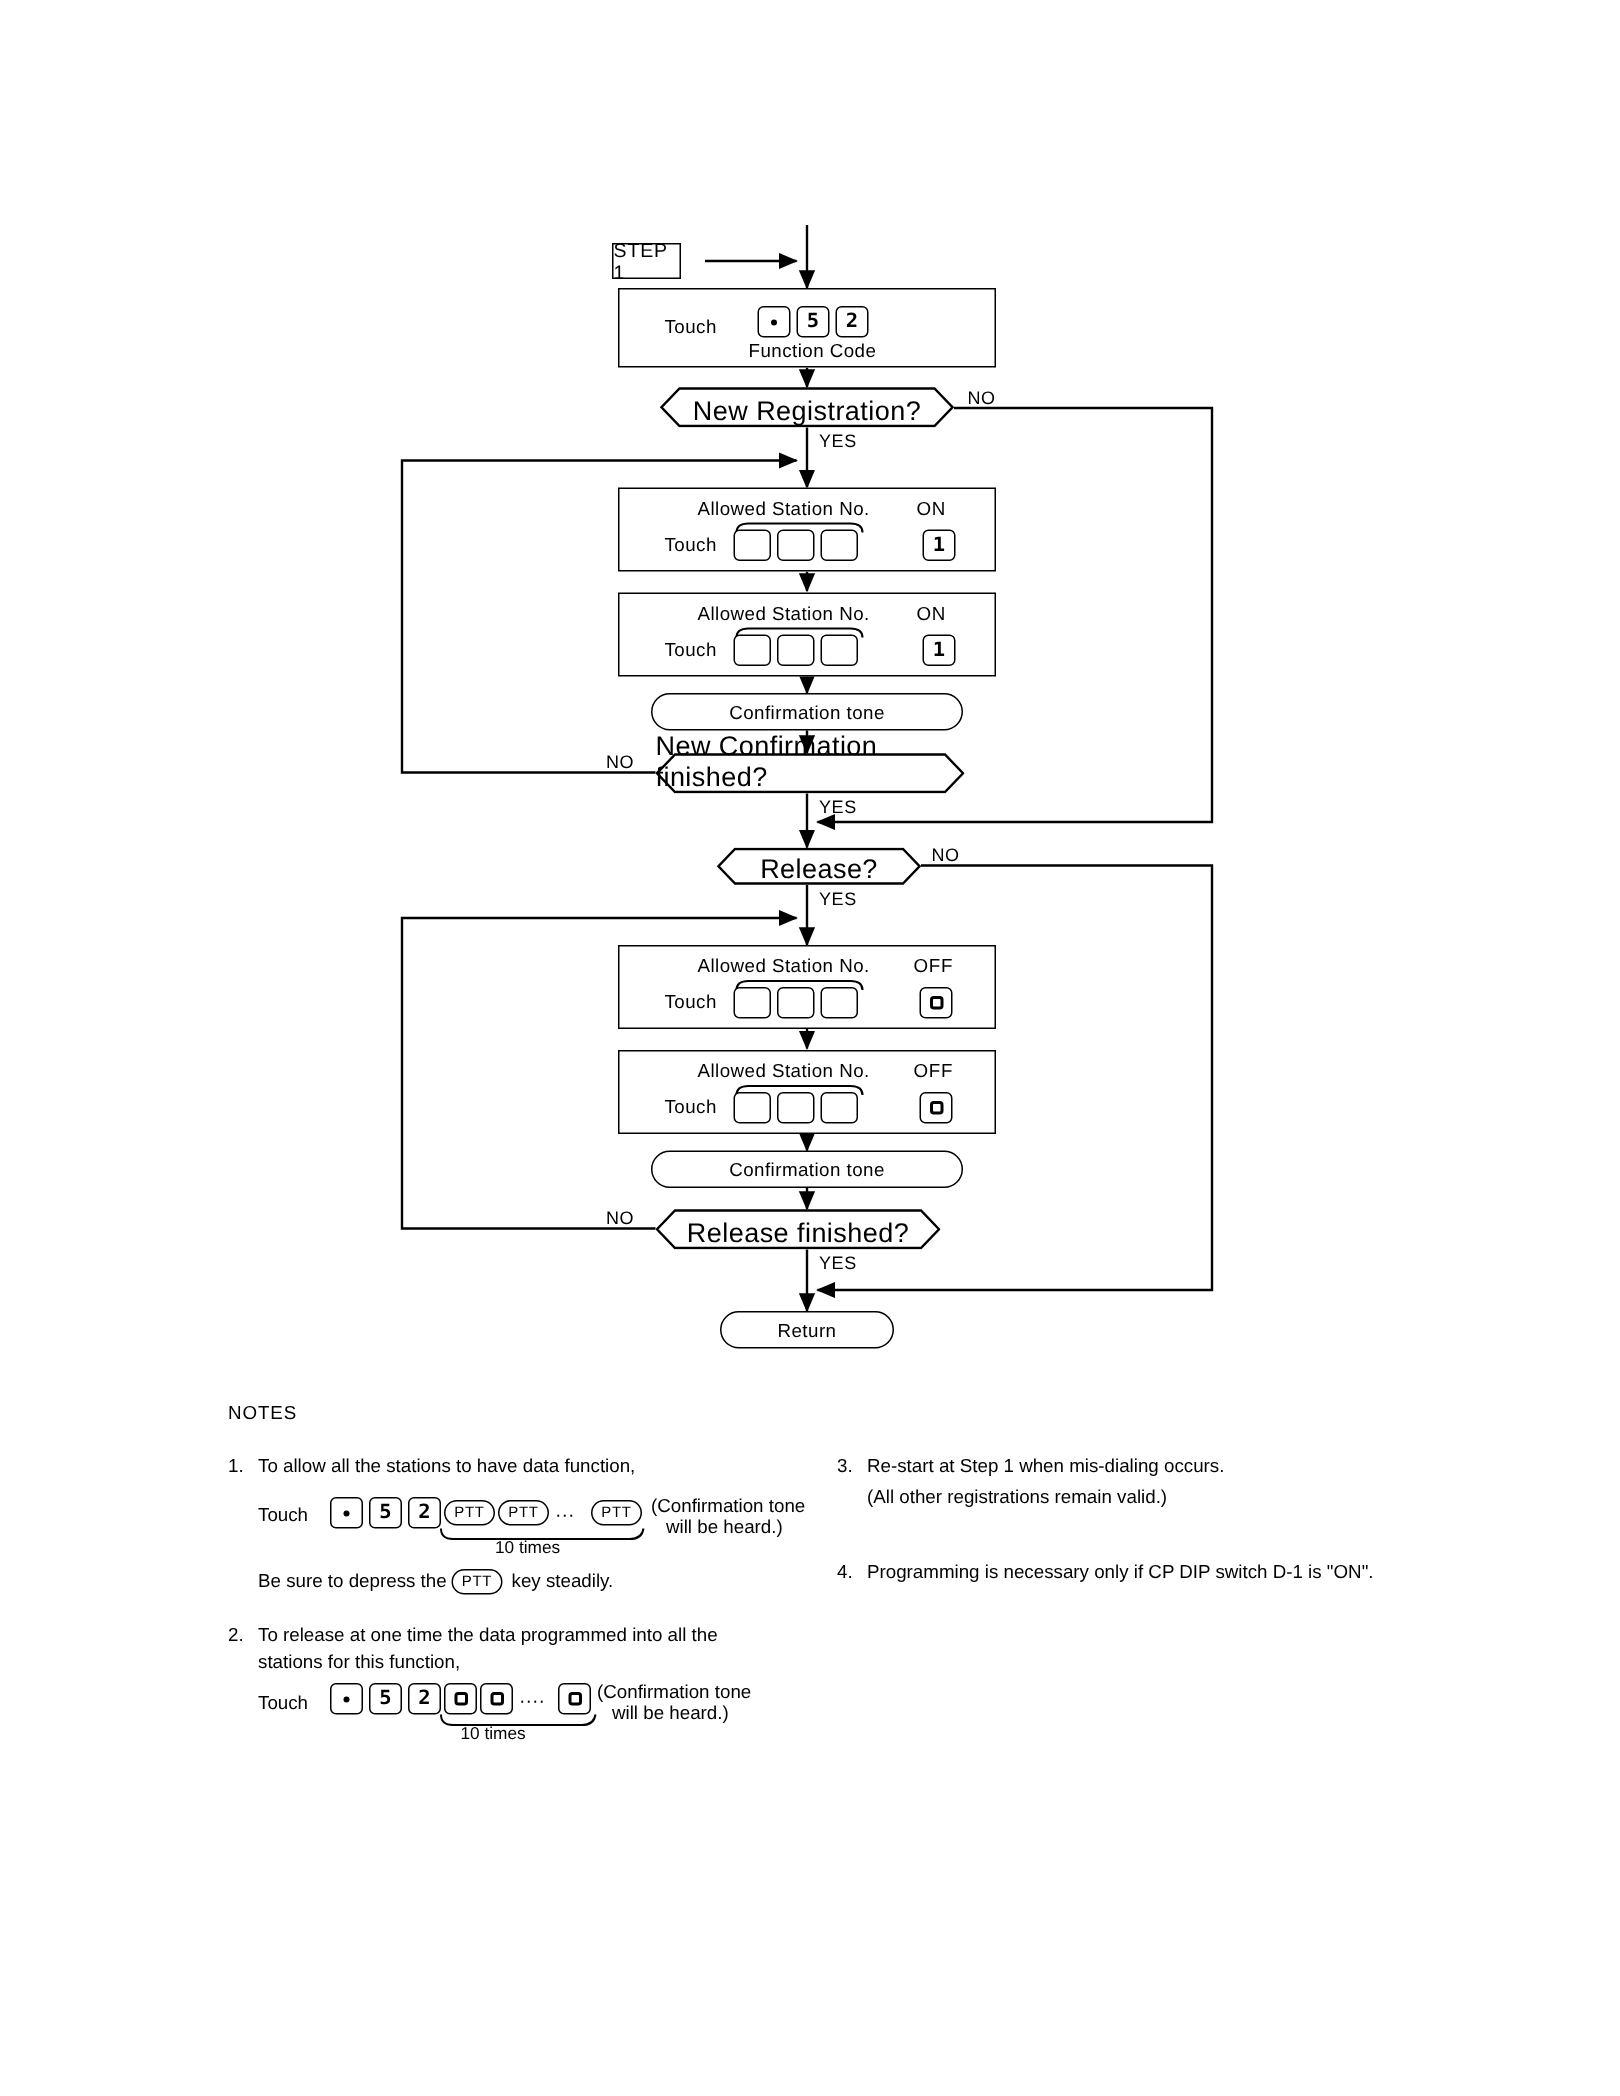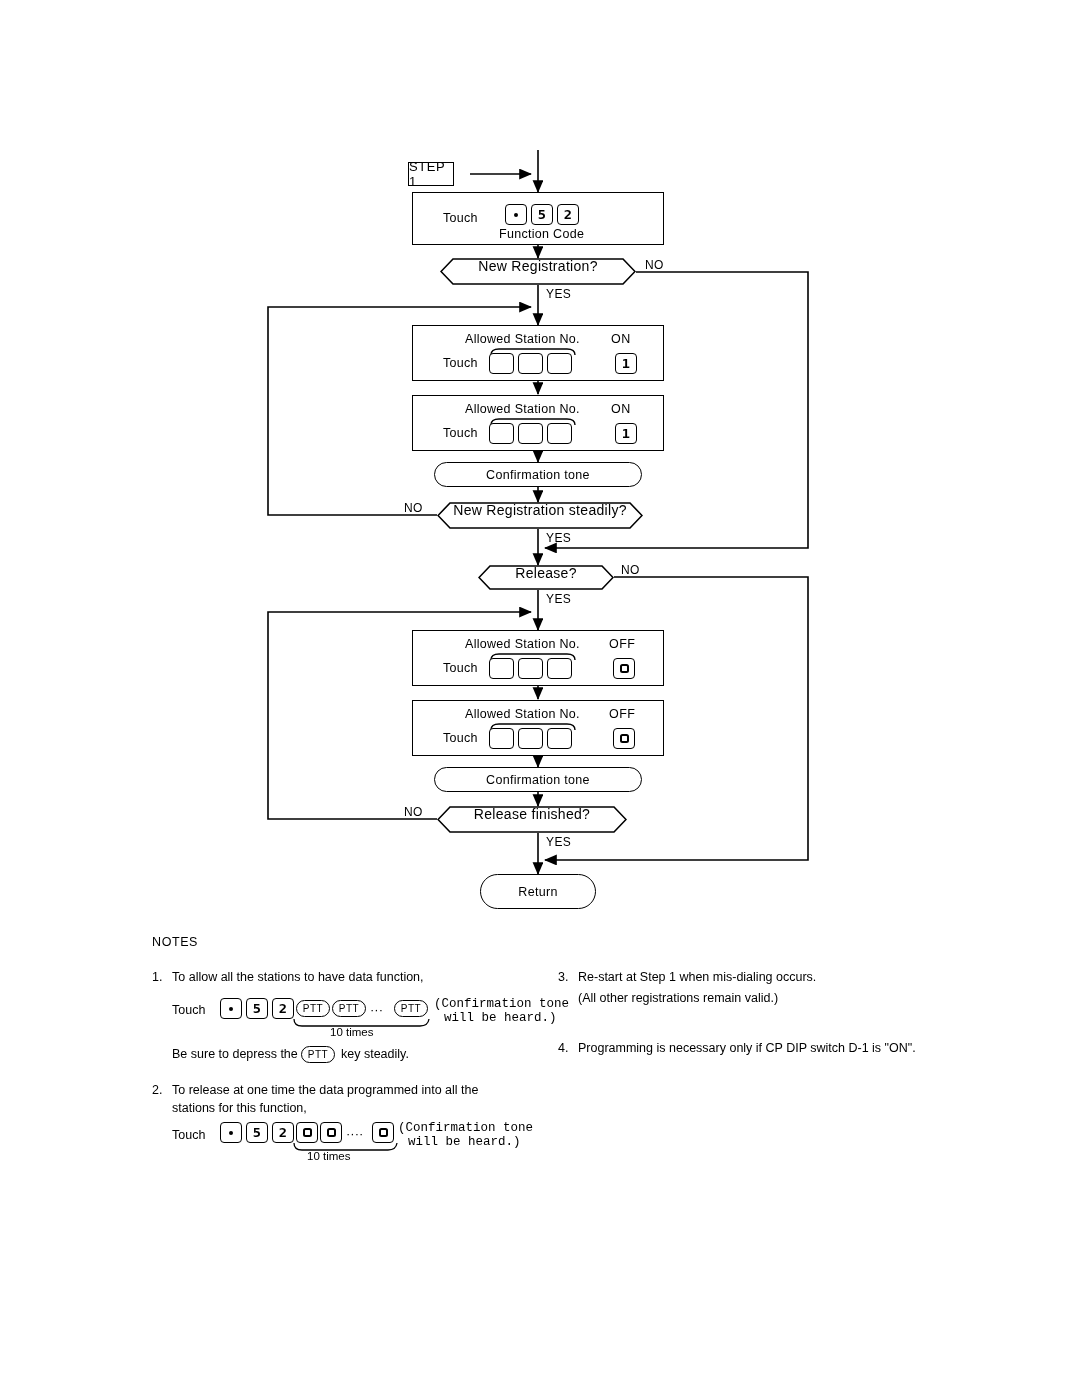--- a/index.html
+++ b/index.html
@@ -149,23 +149,23 @@
     align-items: center;
     justify-content: center;
     font-size: 12.5px;
     letter-spacing: 0.3px;
   }
 
   
   .decision {
     position: absolute;
     display: flex;
-    align-items: flex-start;
-    justify-content: center;
-    font-size: 14px;
+    align-items: flex-end;
+    justify-content: center;
+    font-size: 18px;
     letter-spacing: 0.3px;
   }
   .decision .dec-text {
     position: relative;
     z-index: 2;
   }
   .decision svg {
     position: absolute;
     left: 0; top: 0;
   }
@@ -191,21 +191,20 @@
   .note-text {
     position: absolute;
     font-size: 12.5px;
     white-space: nowrap;
   }
   .note-paren {
     position: absolute;
     font-size: 12.5px;
     line-height: 1.25;
     white-space: nowrap;
-    font-family: Liberation Mono, monospace;
   }
   .times-label {
     position: absolute;
     font-size: 11.5px;
     white-space: nowrap;
   }
 
   .page-number {
     position: absolute;
     left: 0;
@@ -325,21 +324,21 @@
         <span class="digit">1</span>
       </span>
   </div>
 
   <div class="term" style="left:434px; top:462px; width:208px; height:25px;">Confirmation tone</div>
 
   <div class="decision" style="left:437px; top:502px; width:206px; height:27px;">
     <svg width="206" height="27">
       <polygon points="13,1 193,1 205,13.5 193,26 13,26 1,13.5" fill="#fff" stroke="#000" stroke-width="1.6"></polygon>
     </svg>
-    <span class="dec-text">New Registration steadily?</span>
+    <span class="dec-text">New Confirmation finished?</span>
   </div>
   <span class="flow-label" style="left:404px; top:501px;">NO</span>
   <span class="flow-label" style="left:546px; top:531px;">YES</span>
 
   <div class="decision" style="left:478px; top:565px; width:136px; height:25px;">
     <svg width="136" height="25">
       <polygon points="12,1 124,1 135,12.5 124,24 12,24 1,12.5" fill="#fff" stroke="#000" stroke-width="1.6"></polygon>
     </svg>
     <span class="dec-text">Release?</span>
   </div>
@@ -380,21 +379,21 @@
 
   <div class="decision" style="left:437px; top:806px; width:190px; height:27px;">
     <svg width="190" height="27">
       <polygon points="13,1 177,1 189,13.5 177,26 13,26 1,13.5" fill="#fff" stroke="#000" stroke-width="1.6"></polygon>
     </svg>
     <span class="dec-text">Release finished?</span>
   </div>
   <span class="flow-label" style="left:404px; top:805px;">NO</span>
   <span class="flow-label" style="left:546px; top:835px;">YES</span>
 
-  <div class="term" style="left:480px; top:874px; width:116px; height:35px;">Return</div>
+  <div class="term" style="left:480px; top:874px; width:116px; height:25px;">Return</div>
 
   <div class="notes-heading">NOTES</div>
 
   <span class="note-num" style="left:152px; top:970px;">1.</span>
   <span class="note-text" style="left:172px; top:970px;">To allow all the stations to have data function,</span>
 
   <span class="note-text" style="left:172px; top:1003px;">Touch</span>
   <span class="key" style="left:220px; top:998px; width:22px; height:21px;">
       <span class="dot"></span>
     </span>

